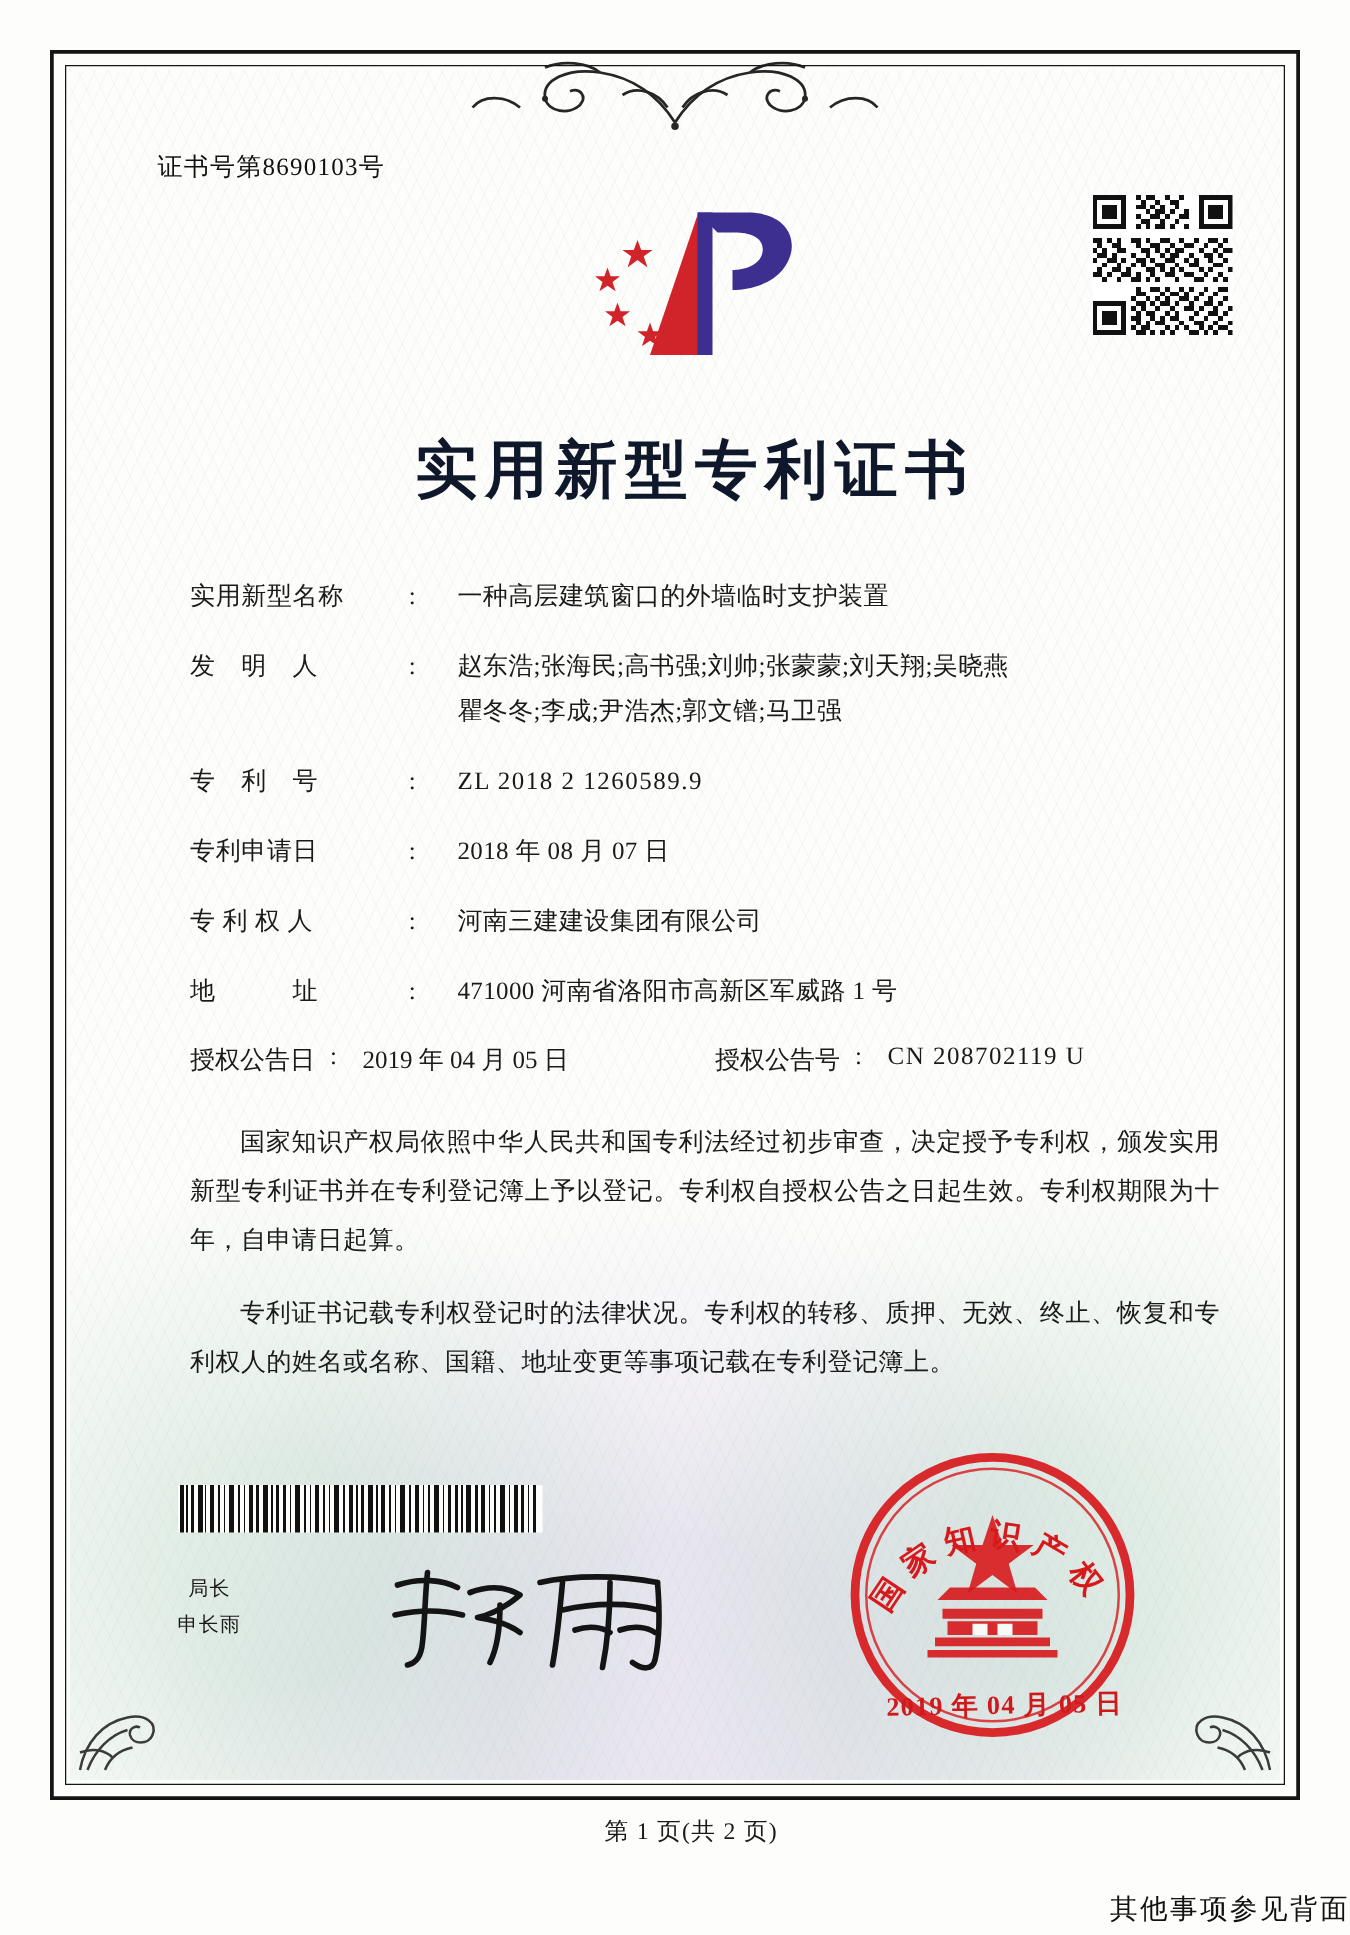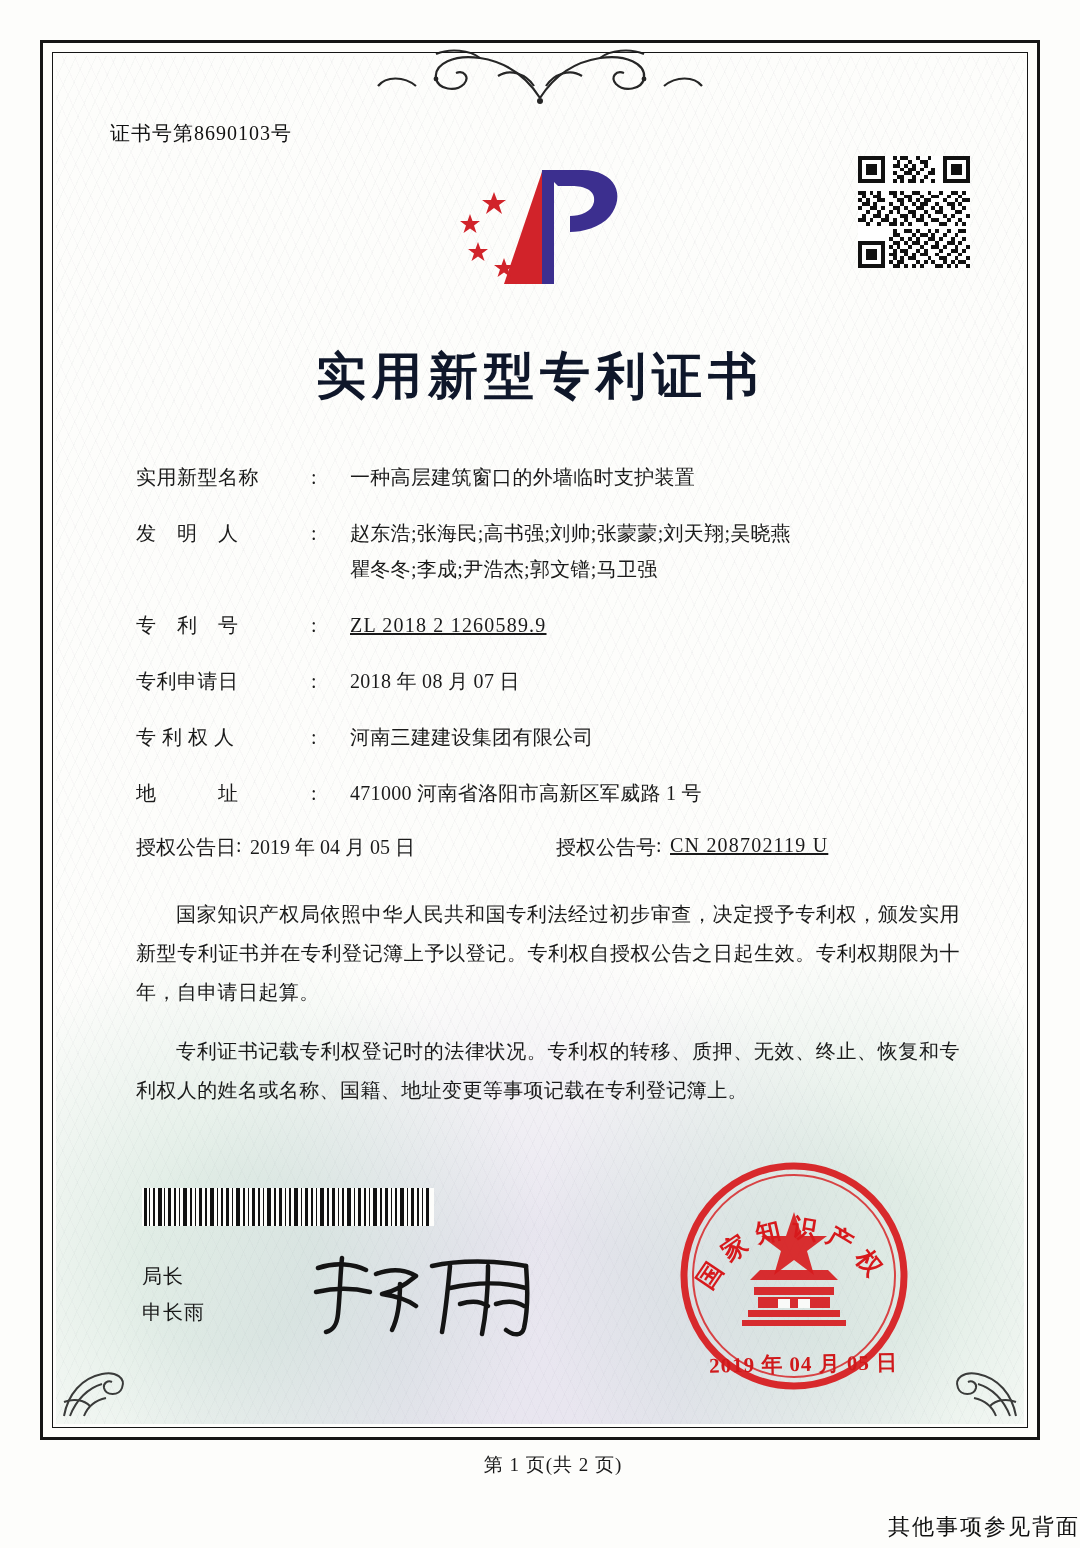--- a/index.html
+++ b/index.html
@@ -67,21 +67,21 @@
     width: 90px;
     height: 80px;
     opacity: 0.85;
   }
   .corner-orn.bl { left: 58px; bottom: 126px; }
   .corner-orn.br { right: 58px; bottom: 126px; transform: scaleX(-1); }
 
   
   .content {
     position: absolute;
-    left: 110px;
+    left: 126px;
     top: 120px;
     width: 860px;
   }
   .cert-no {
     font-size: 20px;
     letter-spacing: 1px;
     color: #111;
   }
   .qr {
     position: absolute;
@@ -134,29 +134,28 @@
     flex: 1 1 auto;
     letter-spacing: 0.3px;
   }
   .field-value .sub {
     display: block;
     margin-top: 6px;
   }
   .mono-ish {
     font-family: "Liberation Serif", serif;
     letter-spacing: 1.2px;
-    text-decoration: underline;
   }
   .row-double {
     display: flex;
     align-items: flex-start;
     margin-bottom: 26px;
     font-size: 20px;
   }
-  .row-double .half { display: flex; }
+  .row-double .half { display: flex; gap: 12px; }
   .row-double .half.first { width: 420px; flex: 0 0 420px; }
   .row-double .half .lbl { white-space: pre; }
 
   .para {
     margin-top: 34px;
     font-size: 20px;
     line-height: 1.95;
     text-indent: 2em;
     letter-spacing: 0.4px;
     padding-left: 26px;
@@ -169,23 +168,24 @@
     position: absolute;
     left: 142px;
     top: 1188px;
     width: 292px;
     height: 38px;
   }
   .signature-block {
     position: absolute;
     left: 142px;
     top: 1258px;
-    font-size: 20px;
+    font-size: 16px;
     line-height: 1.8;
     letter-spacing: 1px;
+    text-align: center;
   }
   .sign-script {
     position: absolute;
     left: 300px;
     top: 1248px;
     width: 270px;
     height: 90px;
   }
   .seal {
     position: absolute;

